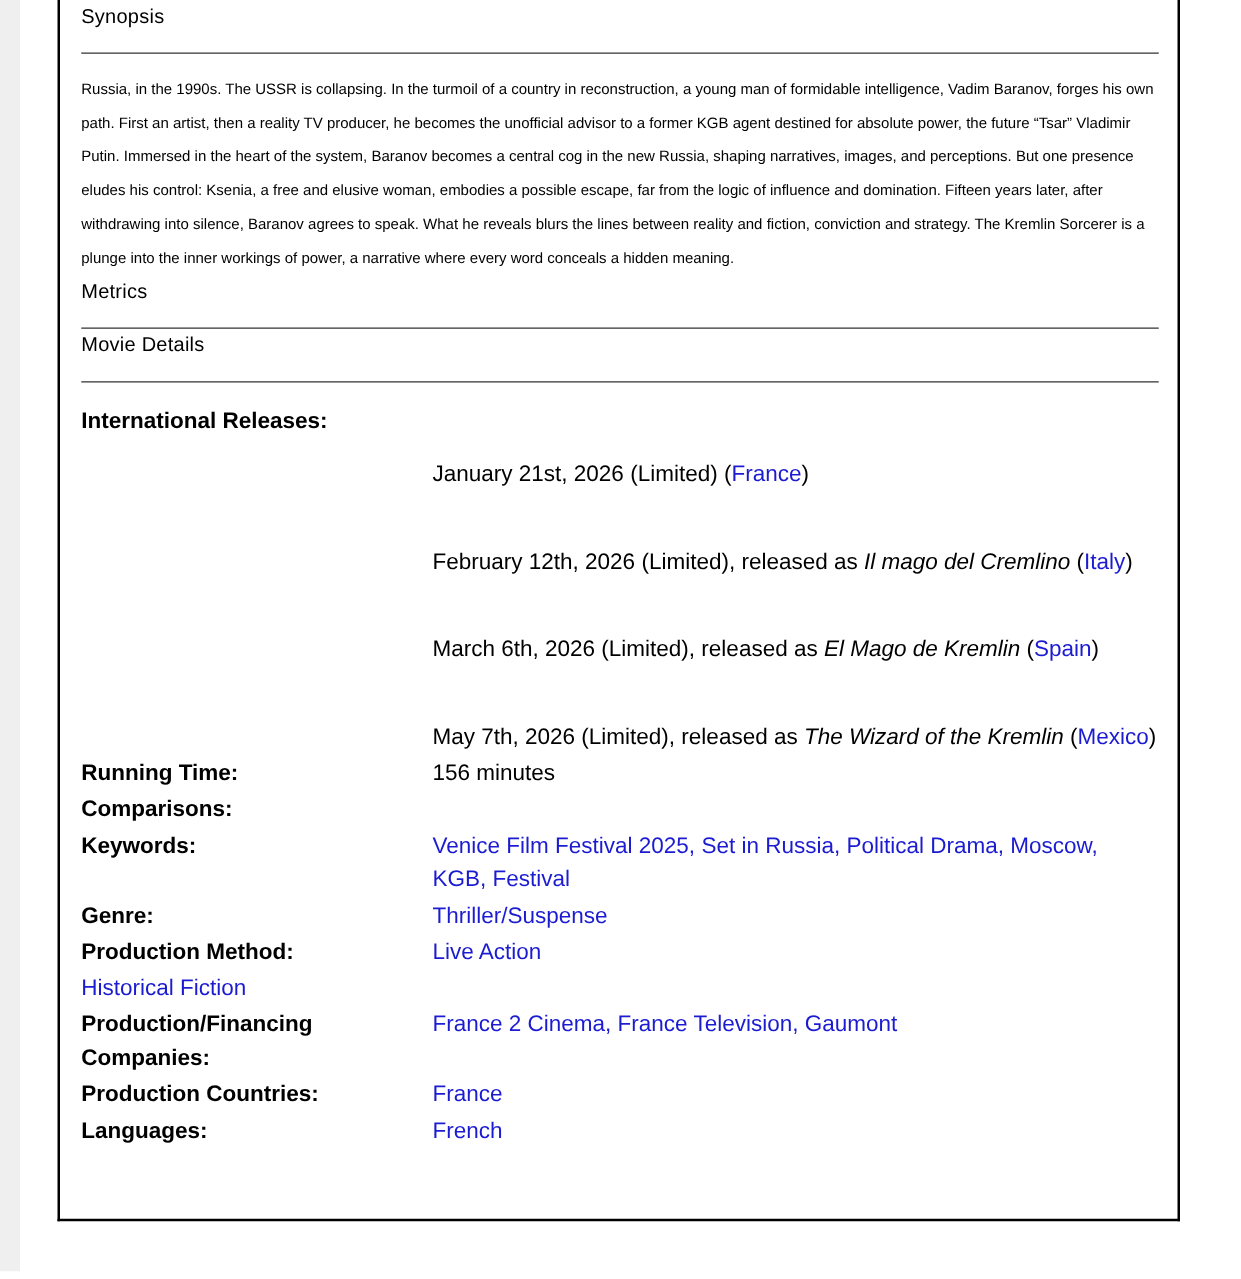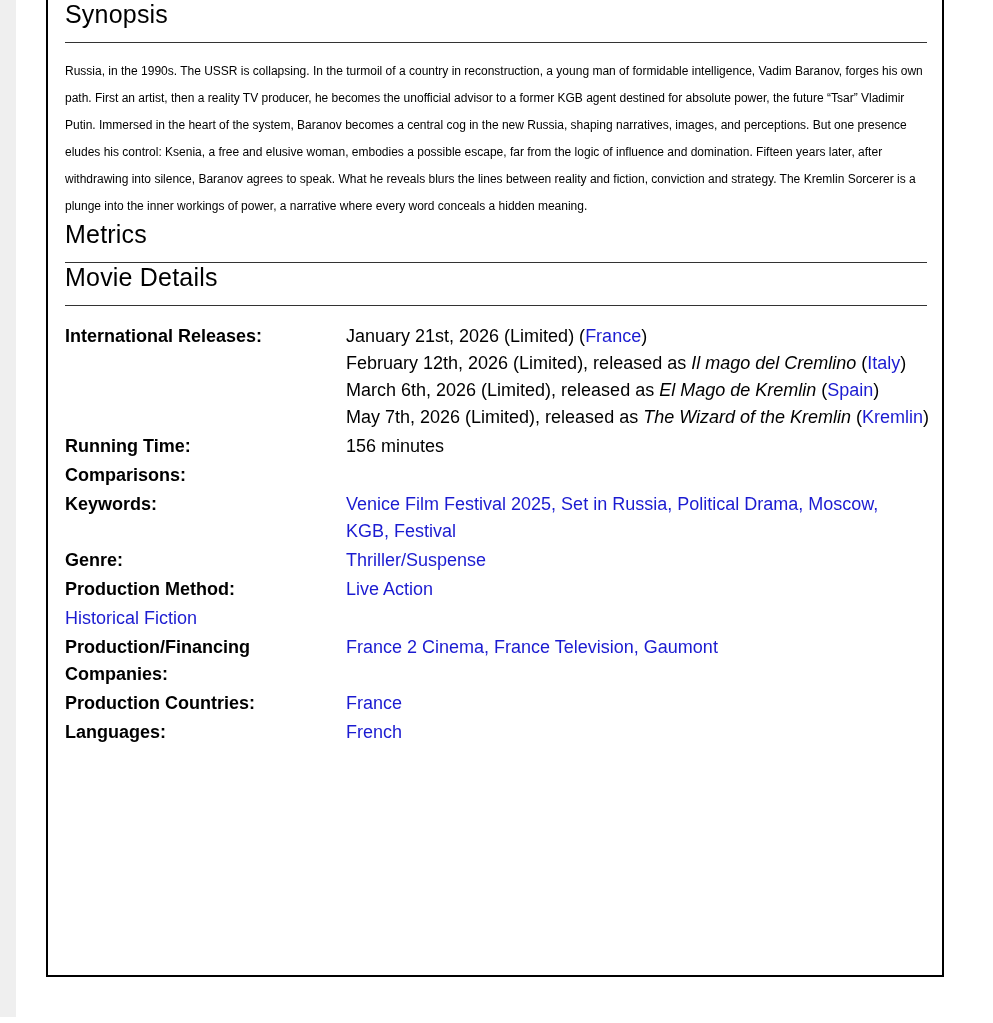--- a/index.html
+++ b/index.html
@@ -24,21 +24,21 @@
     position: absolute; left: 46px; top: 0;
     width: 898px; height: 977px;
     background: #fff;
     border: 2px solid #000;
     border-top: none;
     padding: 0 15px 0 17px;
     overflow: hidden;
   }
 
   h2.sec-heading {
-    font-size: 25px;
+    font-size: 16px;
     font-weight: 400;
     line-height: 28px;
     margin: 0;
     color: #000;
     letter-spacing: 0.2px;
   }
   .mt-synopsis { margin-top: 26px; }
   .mt-metrics  { margin-top: 36px; }
   .mt-details  { margin-top: 42px; }
 
@@ -63,21 +63,21 @@
   .row {
     display: grid;
     grid-template-columns: 281px 1fr;
     margin-bottom: 2px;
   }
   .label {
     font-weight: 700;
     white-space: pre-line;
   }
   .value { color: #000; }
-  .release-line { white-space: nowrap; }
+  .release-line { white-space: nowrap; margin-top: 43px; }
   .release-title { font-style: italic; }
   a.lnk, .linklist {
     color: var(--link-blue);
     text-decoration: none;
     cursor: pointer;
   }
 </style>
 </head>
 <body>
 
@@ -96,21 +96,21 @@
   <hr class="sec-rule">
 
   <div class="details-table">
 
     <div class="row">
       <div class="label">International Releases:</div>
       <div class="value">
         <div class="release-line"><span>January 21st, 2026 (Limited) (</span><span class="release-title"></span><span></span><a href="#" class="lnk">France</a><span>)</span></div>
         <div class="release-line"><span>February 12th, 2026 (Limited), released as </span><span class="release-title">Il mago del Cremlino</span><span> (</span><a href="#" class="lnk">Italy</a><span>)</span></div>
         <div class="release-line"><span>March 6th, 2026 (Limited), released as </span><span class="release-title">El Mago de Kremlin</span><span> (</span><a href="#" class="lnk">Spain</a><span>)</span></div>
-        <div class="release-line"><span>May 7th, 2026 (Limited), released as </span><span class="release-title">The Wizard of the Kremlin</span><span> (</span><a href="#" class="lnk">Kremlin</a><span>)</span></div>
+        <div class="release-line"><span>May 7th, 2026 (Limited), released as </span><span class="release-title">The Wizard of the Kremlin</span><span> (</span><a href="#" class="lnk">Mexico</a><span>)</span></div>
       </div>
     </div>
 
     <div class="row">
       <div class="label">Running Time:</div>
       <div class="value">156 minutes</div>
     </div>
 
     <div class="row">
       <div class="label">Comparisons:</div>

